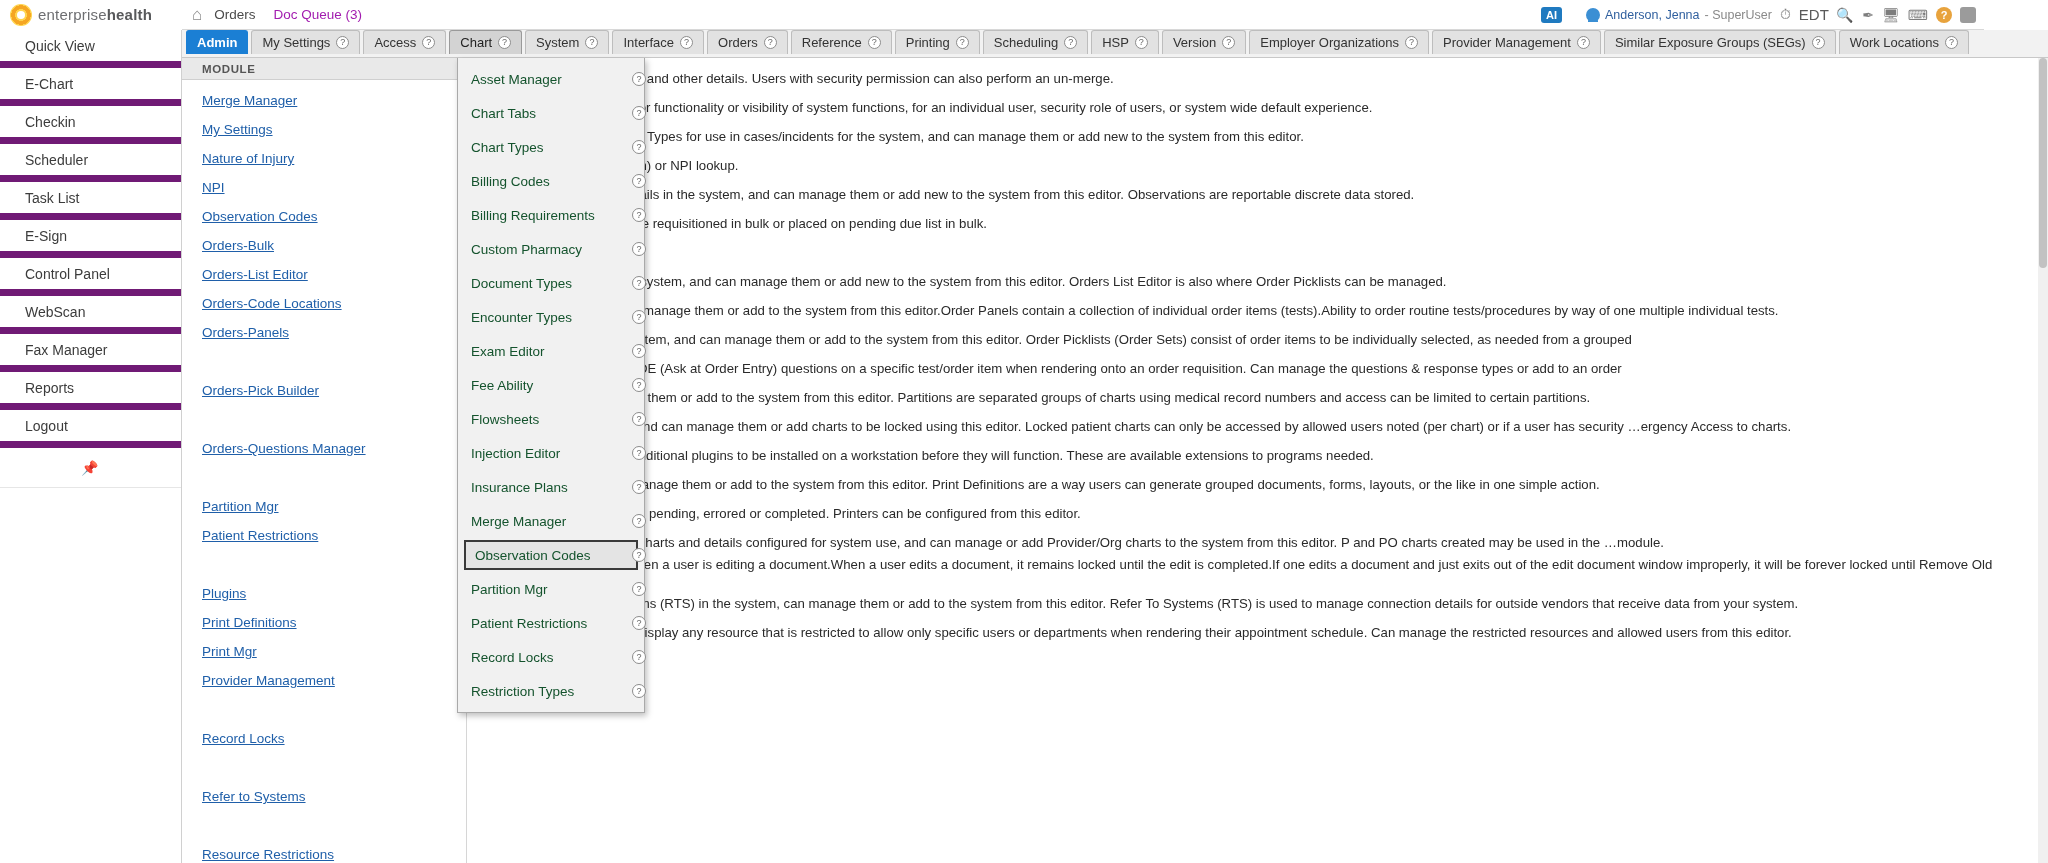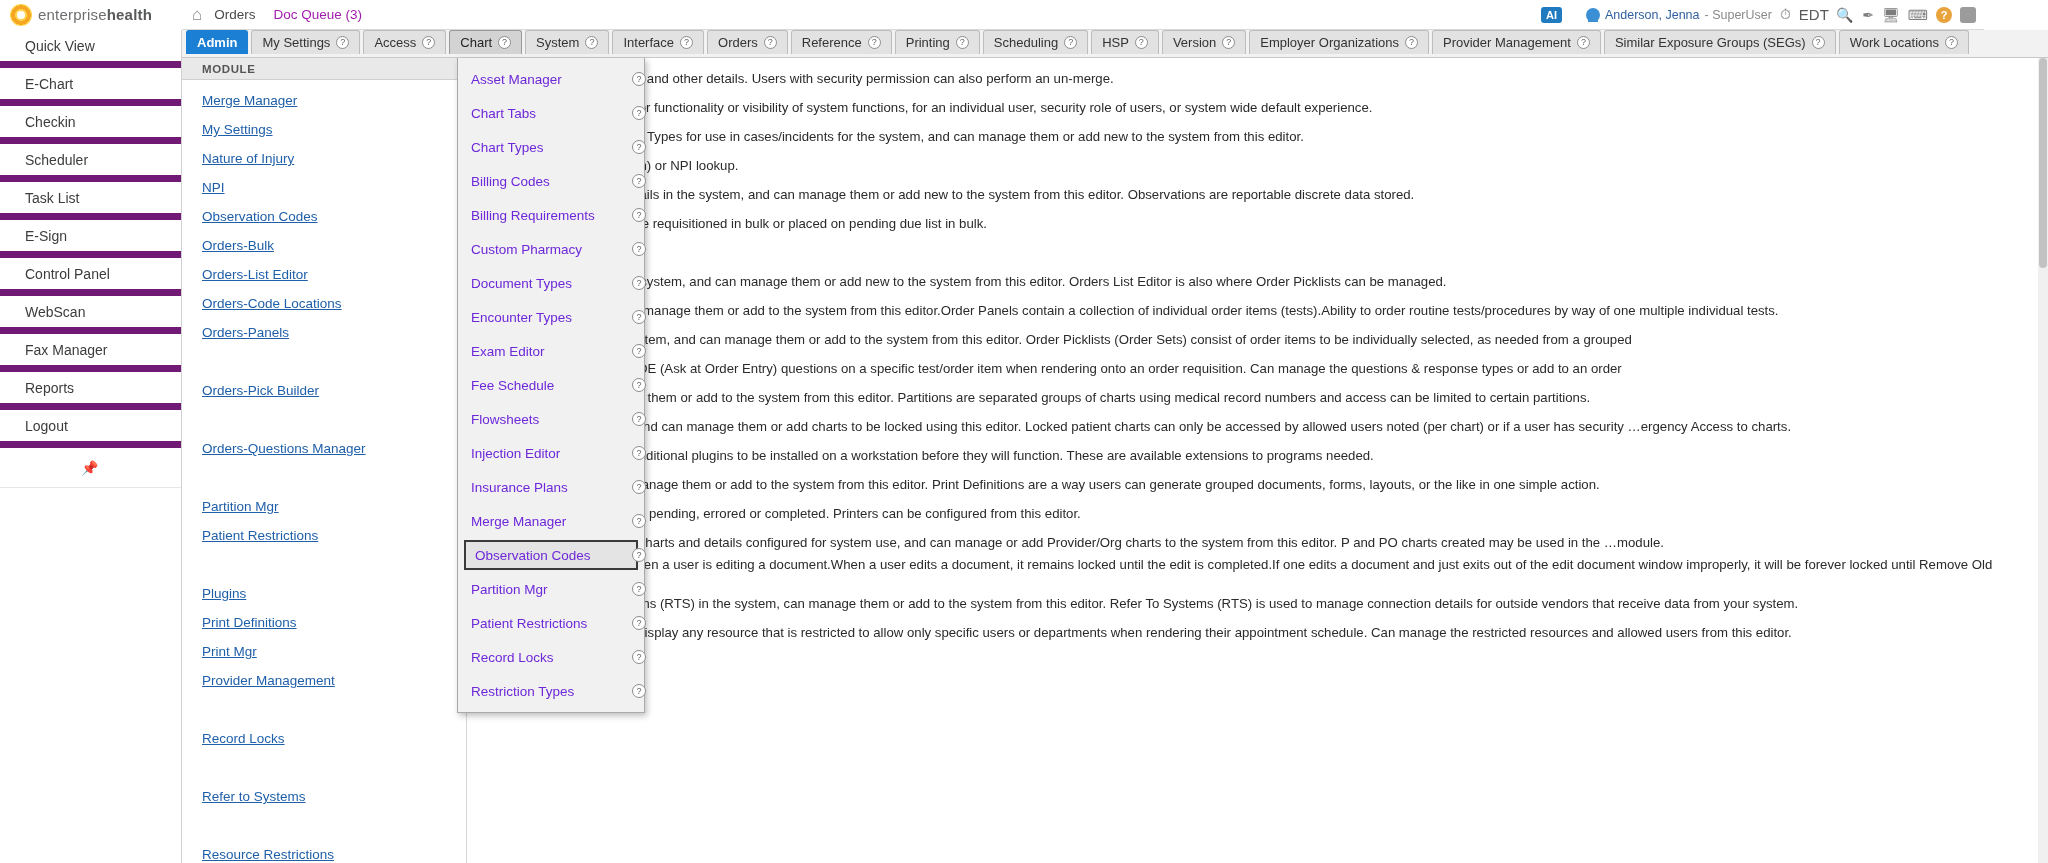--- a/index.html
+++ b/index.html
@@ -194,21 +194,21 @@
     border: 1px solid #a9a9a9;
     border-top: none;
     box-shadow: 2px 3px 6px rgba(0,0,0,.25);
     z-index: 50;
     padding: 4px 0 4px 0;
   }
   .menu-item {
     height: 34px;
     display: flex; align-items: center;
     padding-left: 13px;
-    font-size: 13.5px; color: #6d28d9;
+    font-size: 13.5px; color: #14532d;
     cursor: pointer;
     text-align: center;
   }
   .menu-item.selected {
     background: #e4e4e4;
     border: 2px solid #3a3a3a;
     height: 30px;
     margin: 2px 6px;
     padding-left: 9px;
   }
@@ -410,21 +410,21 @@
   <div class="menu" id="chartmenu">
       <div class="menu-item">Asset Manager</div>
       <div class="menu-item">Chart Tabs</div>
       <div class="menu-item">Chart Types</div>
       <div class="menu-item">Billing Codes</div>
       <div class="menu-item">Billing Requirements</div>
       <div class="menu-item">Custom Pharmacy</div>
       <div class="menu-item">Document Types</div>
       <div class="menu-item">Encounter Types</div>
       <div class="menu-item">Exam Editor</div>
-      <div class="menu-item">Fee Schedule</div>
+      <div class="menu-item">Fee Ability</div>
       <div class="menu-item">Flowsheets</div>
       <div class="menu-item">Injection Editor</div>
       <div class="menu-item">Insurance Plans</div>
       <div class="menu-item">Merge Manager</div>
       <div class="menu-item selected">Observation Codes</div>
       <div class="menu-item">Partition Mgr</div>
       <div class="menu-item">Patient Restrictions</div>
       <div class="menu-item">Record Locks</div>
       <div class="menu-item">Restriction Types</div>
     </div>

